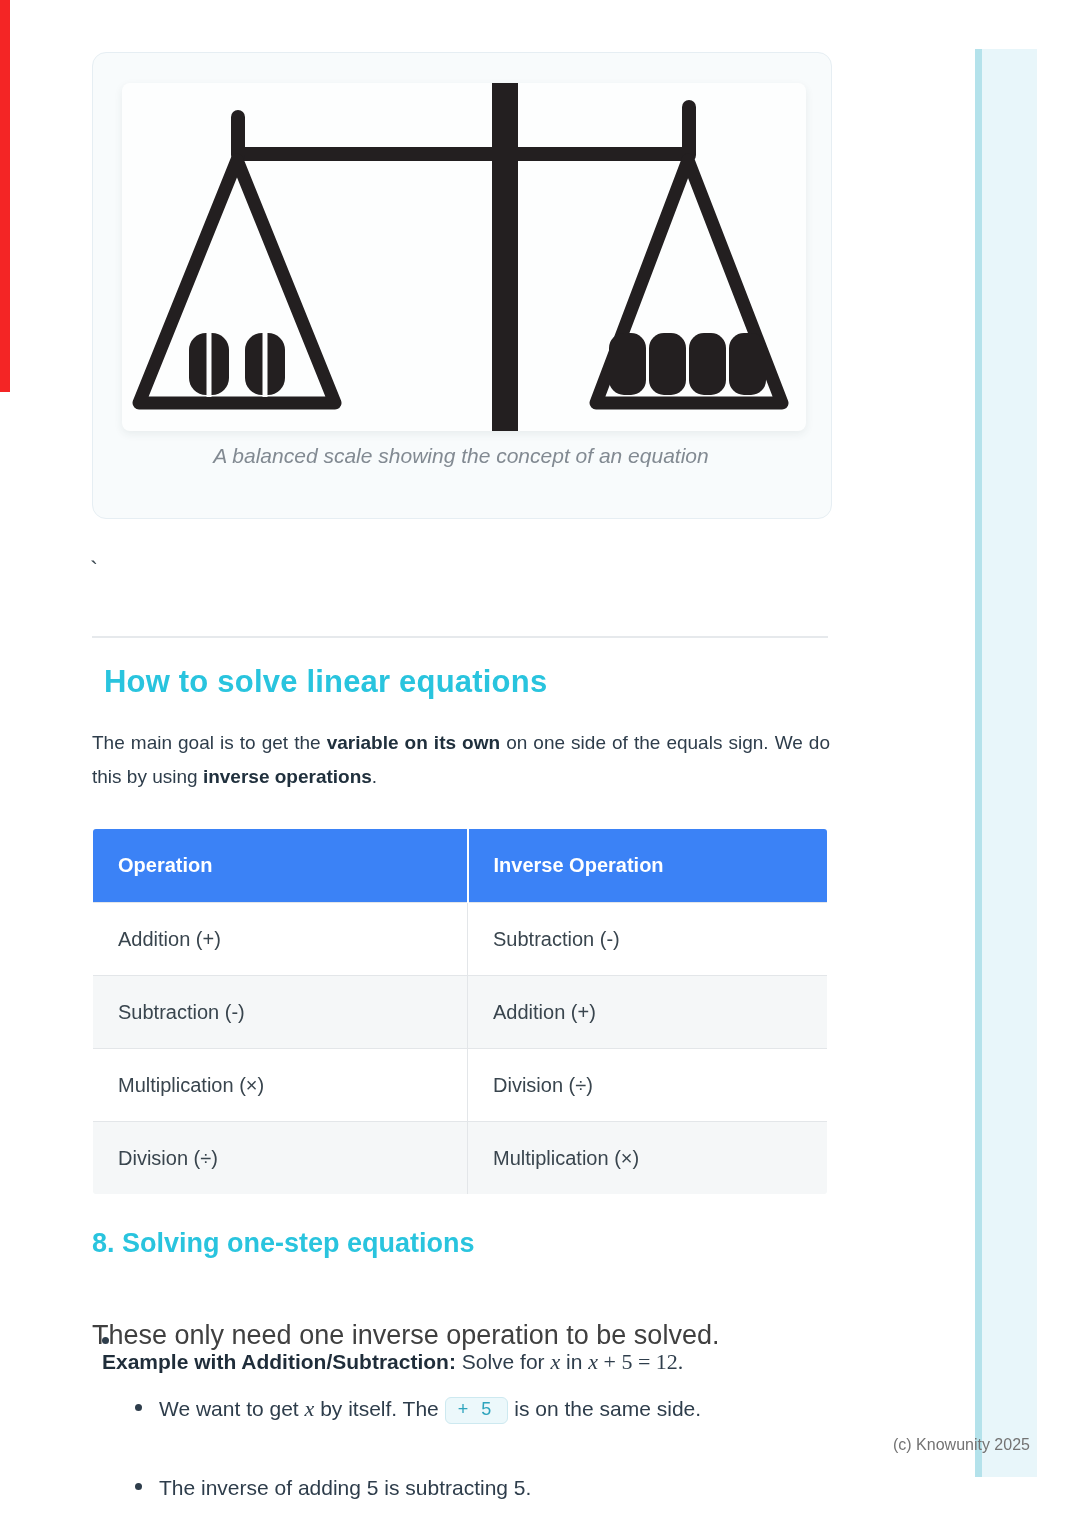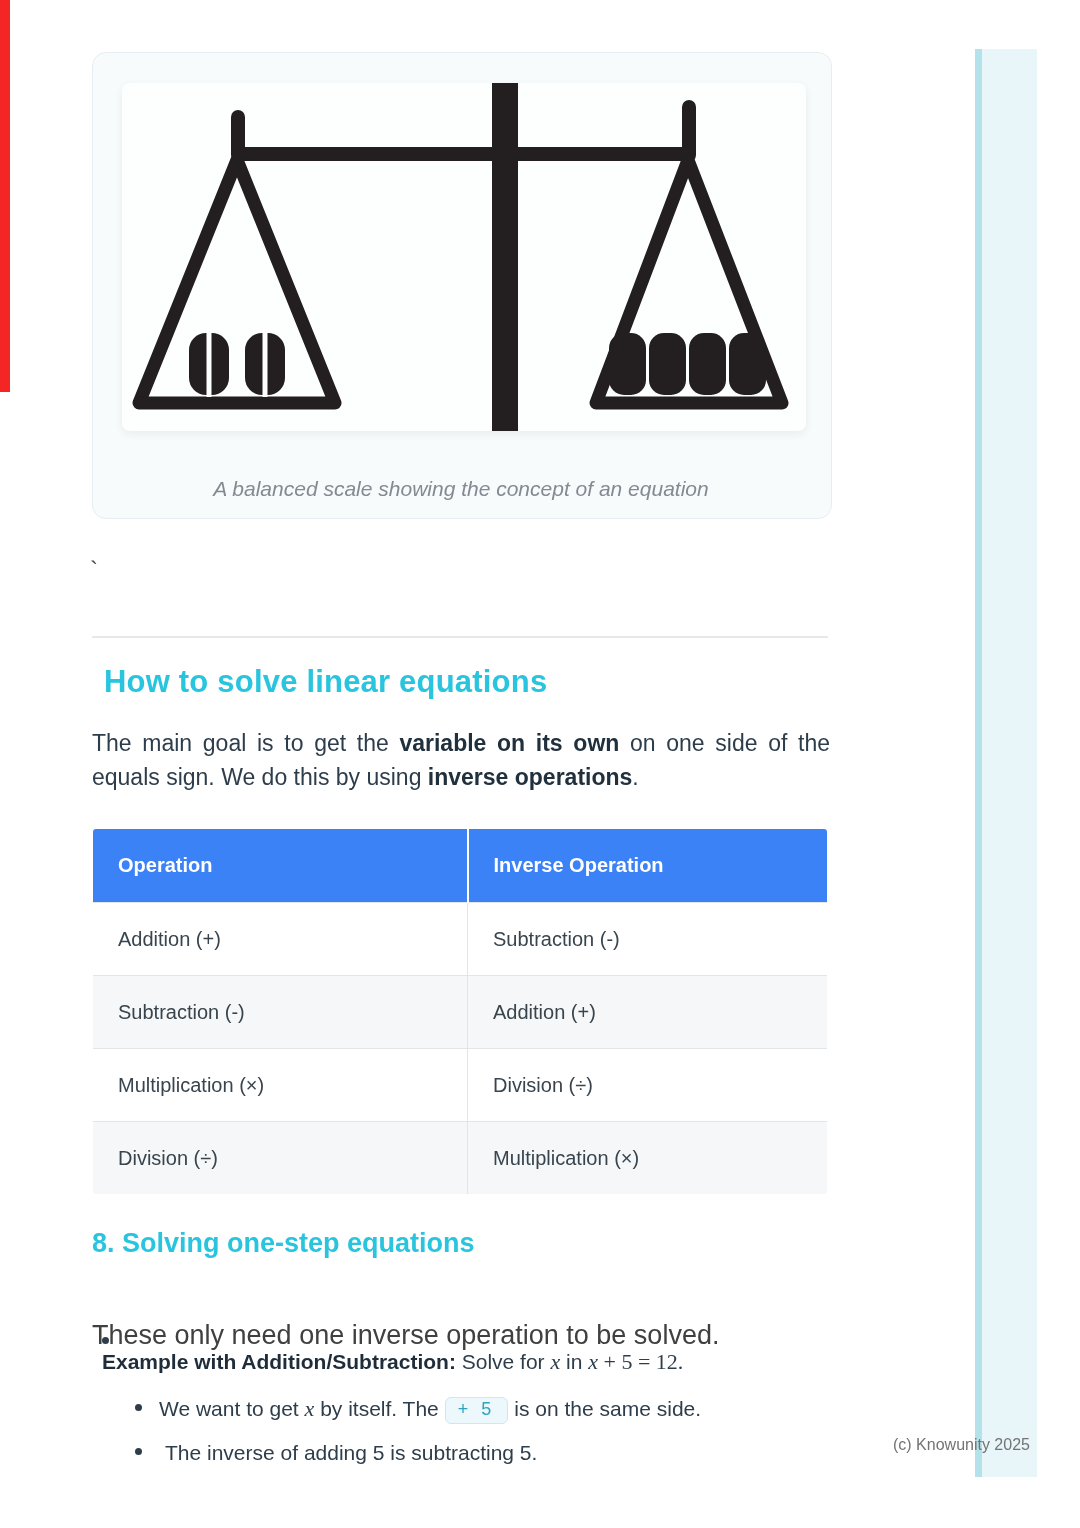--- a/index.html
+++ b/index.html
@@ -9,48 +9,48 @@
 
   
   #red-bar{left:0;top:0;width:10px;height:392px;background:#f42525;}
 
   
   #side-panel{left:975px;top:49px;width:55px;height:1428px;background:#e8f6fa;border-left:7px solid #b4e2eb;}
 
   
   #figure-card{left:92px;top:52px;width:738px;height:465px;background:#f8fbfc;border:1px solid #e6eef3;border-radius:14px;}
   #figure-panel{left:122px;top:83px;width:684px;height:348px;background:#fdfefe;border-radius:8px;box-shadow:0 3px 8px rgba(40,60,70,.08);}
-  #figure-caption{left:92px;top:444px;width:738px;text-align:center;font-style:italic;font-size:21px;color:#828a92;margin-top:33px;}
+  #figure-caption{left:92px;top:444px;width:738px;text-align:center;font-style:italic;font-size:21px;color:#828a92;}
 
   #stray-backtick{left:90px;top:556px;font-size:24px;color:#3a4750;}
 
   #divider{left:92px;top:636px;width:736px;height:2px;background:#e6e9ec;}
 
   .h1{left:104px;top:664px;font-size:31px;font-weight:700;color:#29c4de;letter-spacing:.2px;}
-  #intro-para{left:92px;top:726px;width:738px;font-size:23px;line-height:34px;color:#2e3d4b;text-align:justify;}
+  #intro-para{left:92px;top:726px;width:738px;font-size:19px;line-height:34px;color:#2e3d4b;text-align:justify;}
   #intro-para b{color:#20303d;}
 
   
   #op-table{left:92px;top:828px;width:736px;border-collapse:collapse;font-size:20px;color:#39454e;
             border:1px solid #e3e6e9;border-radius:4px;overflow:hidden;}
   #op-table th{background:#3b82f6;color:#ffffff;font-weight:700;text-align:left;height:73px;padding:0 0 0 25px;font-size:20px;}
   #op-table th:first-child{border-right:2px solid #ffffff;}
   #op-table td{height:72px;padding:0 0 0 25px;border-top:1px solid #e3e6e9;}
   #op-table td:first-child{border-right:1px solid #e3e6e9;width:349px;}
   #op-table tr.alt td{background:#f5f7f8;}
 
   .h2{left:92px;top:1228px;font-size:27px;font-weight:700;color:#29c4de;}
   #one-step-intro{left:92px;top:1288px;font-size:27px;color:#404040;margin-top:32px;}
 
   .bullet-row{display:flex;align-items:baseline;font-size:21px;color:#2e3d4b;}
   .dot{width:7px;height:7px;border-radius:50%;background:#2e3d4b;flex:0 0 auto;position:relative;top:-5px;}
   #bullet-1{left:102px;top:1342px;width:740px;flex-direction:column;}
   #bullet-1 .dot{margin-right:16px;}
   #sub-bullet-1{left:135px;top:1396px;width:720px;}
-  #sub-bullet-2{left:135px;top:1441px;width:720px;gap:6px;}
+  #sub-bullet-2{left:135px;top:1476px;width:720px;}
   #sub-bullet-1 .dot,#sub-bullet-2 .dot{margin-right:17px;}
   .bold-label{font-weight:700;color:#1f2d3a;}
   .math{font-family:"Liberation Serif","DejaVu Serif",serif;font-size:22px;}
   .math-x{font-family:"Liberation Serif","DejaVu Serif",serif;font-style:italic;font-size:22px;}
   .chip{display:inline-block;background:#ecf8fb;border:1.5px solid #cde9f0;border-radius:6px;
         color:#2da4bd;font-size:18px;padding:1px 12px 3px 12px;margin:0 6px;letter-spacing:4px;position:relative;top:-1px;}
 
   #copyright{left:893px;top:1436px;font-size:16px;color:#737373;}
 </style>
 </head>

